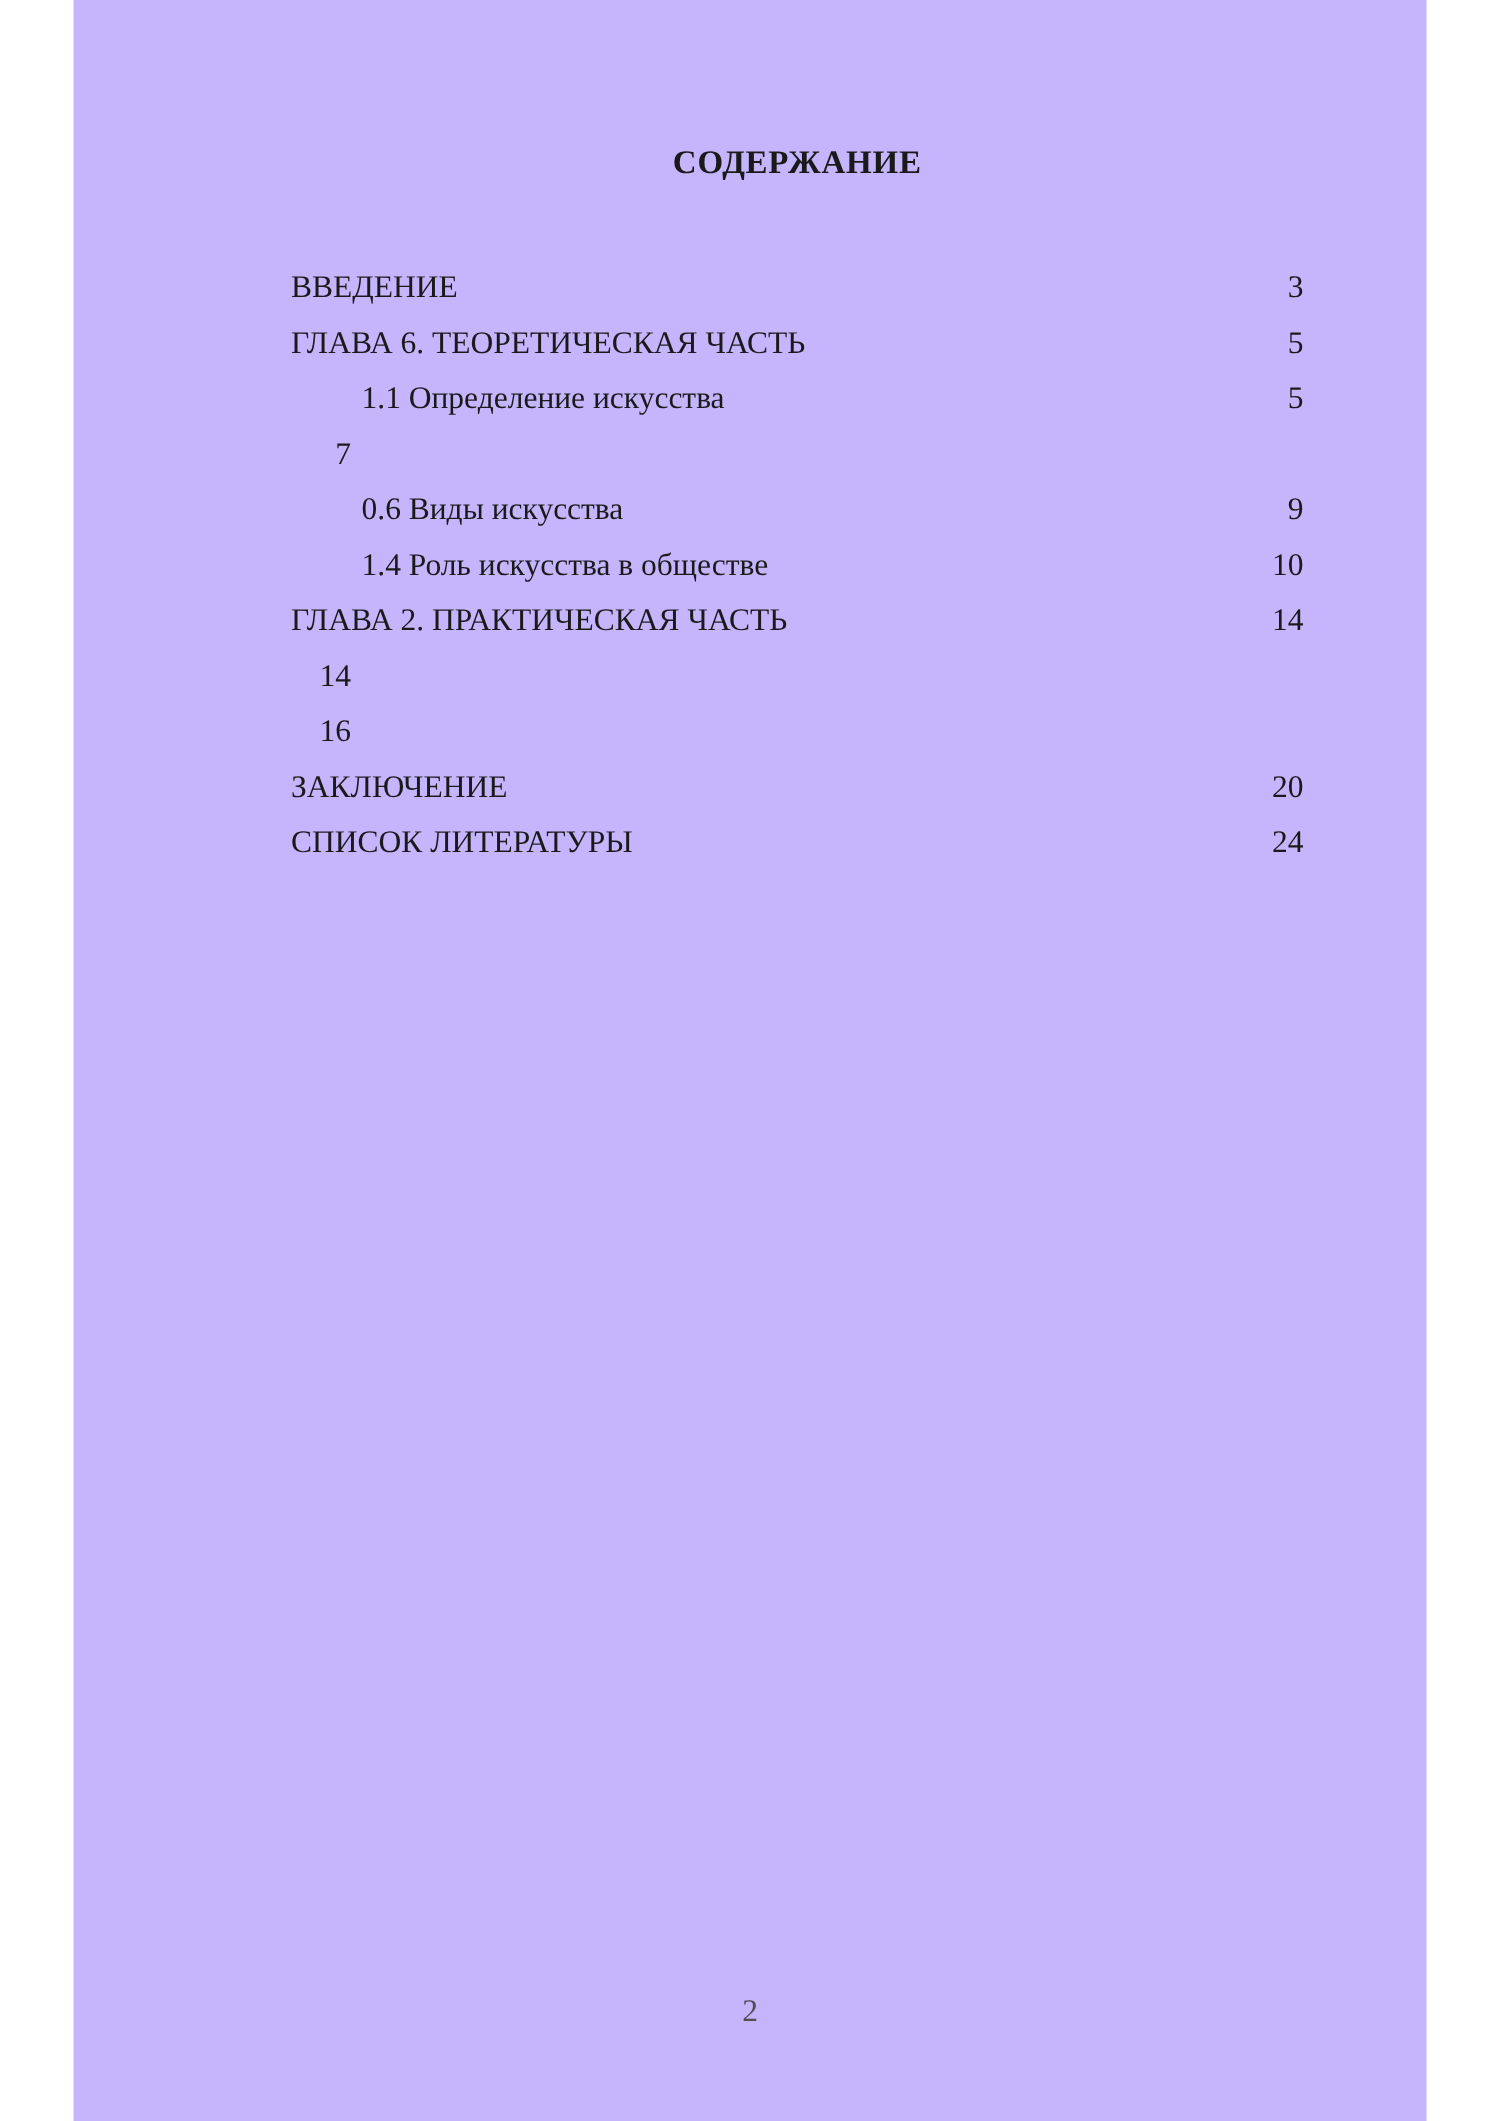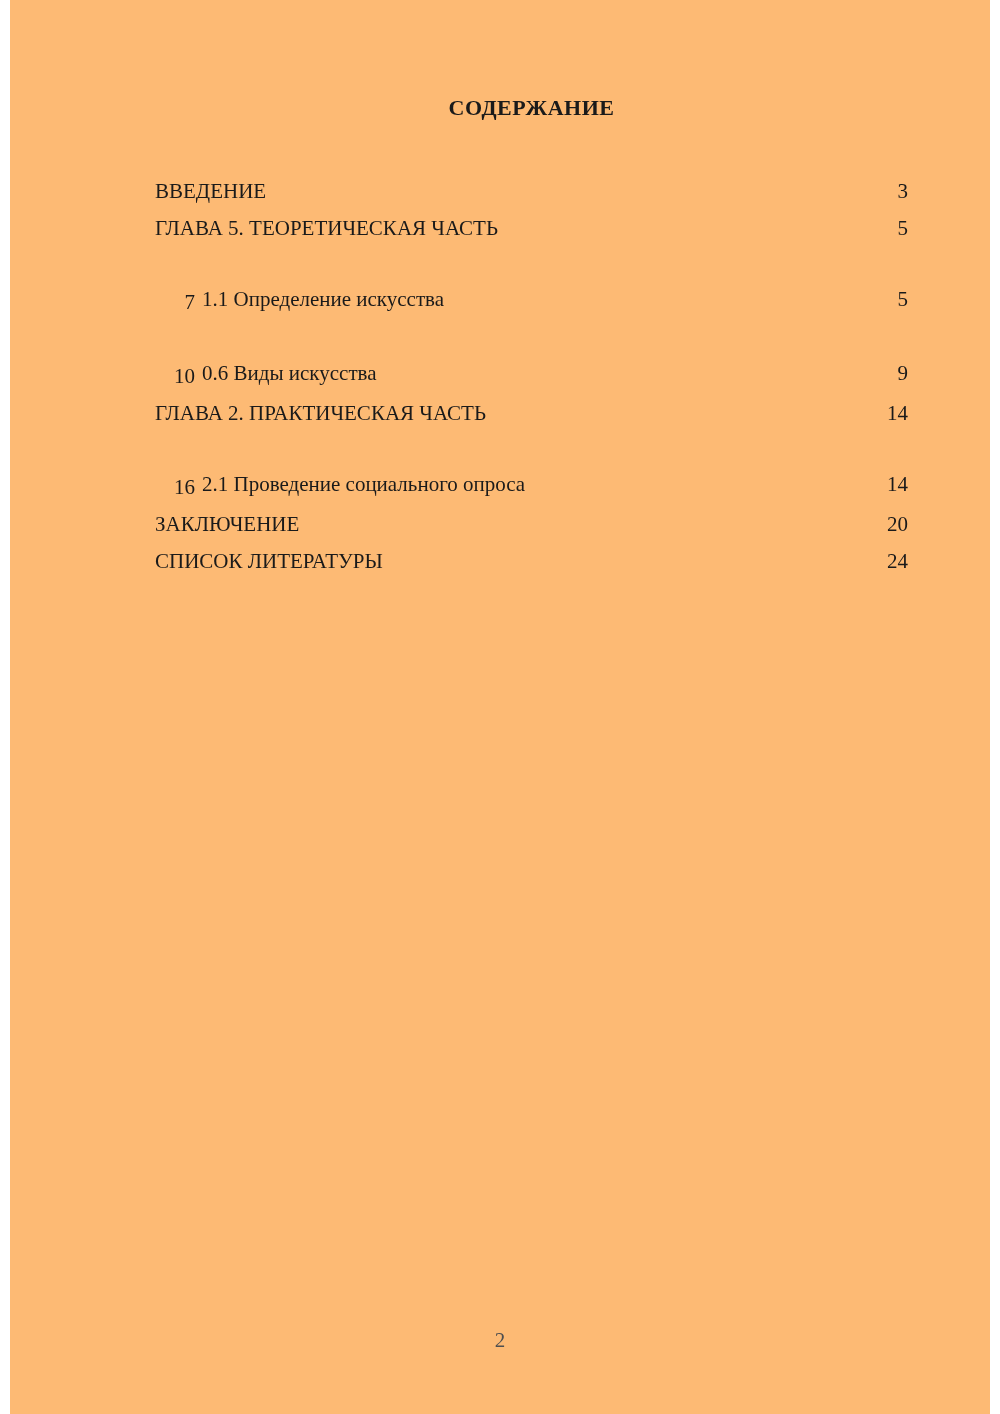--- a/index.html
+++ b/index.html
@@ -3,24 +3,24 @@
 <meta charset="utf-8">
 <style>
   * { margin: 0; padding: 0; box-sizing: border-box; }
 
   html, body {
     background: #ffffff;
   }
 
   .page {
     position: relative;
-    width: 980px;
+    width: 902px;
     height: 1414px;
     margin: 0 auto;
-    background: #fdba74;
+    background: #c4b5fd;
     font-family: "Liberation Serif", "DejaVu Serif", serif;
     color: #1a1a1a;
     overflow: hidden;
   }
 
   .doc-title {
     margin-top: 95px;
     margin-left: 145px;
     margin-right: 82px;
     text-align: center;
@@ -41,21 +41,20 @@
     justify-content: space-between;
     align-items: baseline;
     height: 37px;
     font-size: 21px;
     line-height: 37px;
     color: #1a1a1a;
   }
 
   .toc-row.indent-1 .toc-label {
     padding-left: 47px;
-    margin-top: 34px;
   }
 
   .toc-label {
     white-space: nowrap;
     overflow: hidden;
   }
 
   .toc-page {
     white-space: nowrap;
     text-align: right;
@@ -79,43 +78,43 @@
 
   <div class="doc-title">СОДЕРЖАНИЕ</div>
 
   <div class="toc">
 
   <div class="toc-row">
         <span class="toc-label">ВВЕДЕНИЕ</span>
         <span class="toc-page">3</span>
       </div>
       <div class="toc-row">
-        <span class="toc-label">ГЛАВА 5. ТЕОРЕТИЧЕСКАЯ ЧАСТЬ</span>
+        <span class="toc-label">ГЛАВА 6. ТЕОРЕТИЧЕСКАЯ ЧАСТЬ</span>
         <span class="toc-page">5</span>
       </div>
       <div class="toc-row indent-1">
         <span class="toc-label">1.1 Определение искусства</span>
         <span class="toc-page">5</span>
       </div>
       <div class="toc-row indent-1">
         <span class="toc-page">7</span>
       </div>
       <div class="toc-row indent-1">
         <span class="toc-label">0.6 Виды искусства</span>
         <span class="toc-page">9</span>
       </div>
       <div class="toc-row indent-1">
+        <span class="toc-label">1.4 Роль искусства в обществе</span>
         <span class="toc-page">10</span>
       </div>
       <div class="toc-row">
         <span class="toc-label">ГЛАВА 2. ПРАКТИЧЕСКАЯ ЧАСТЬ</span>
         <span class="toc-page">14</span>
       </div>
       <div class="toc-row indent-1">
-        <span class="toc-label">2.1 Проведение социального опроса</span>
         <span class="toc-page">14</span>
       </div>
       <div class="toc-row indent-1">
         <span class="toc-page">16</span>
       </div>
       <div class="toc-row">
         <span class="toc-label">ЗАКЛЮЧЕНИЕ</span>
         <span class="toc-page">20</span>
       </div>
       <div class="toc-row">

